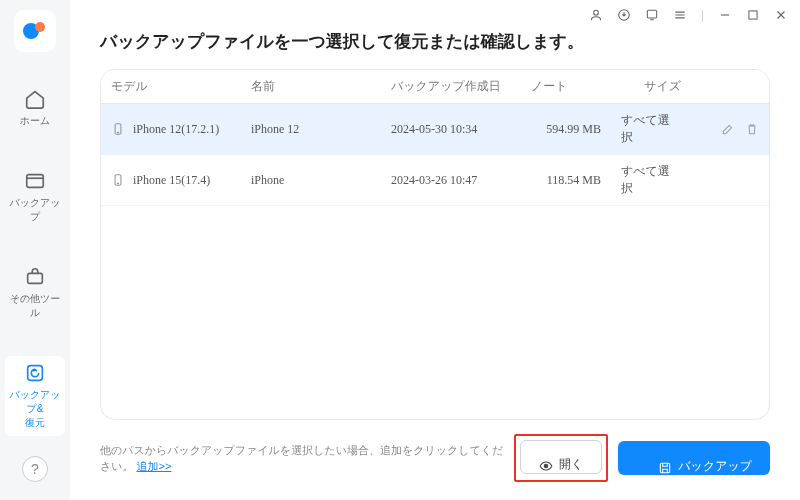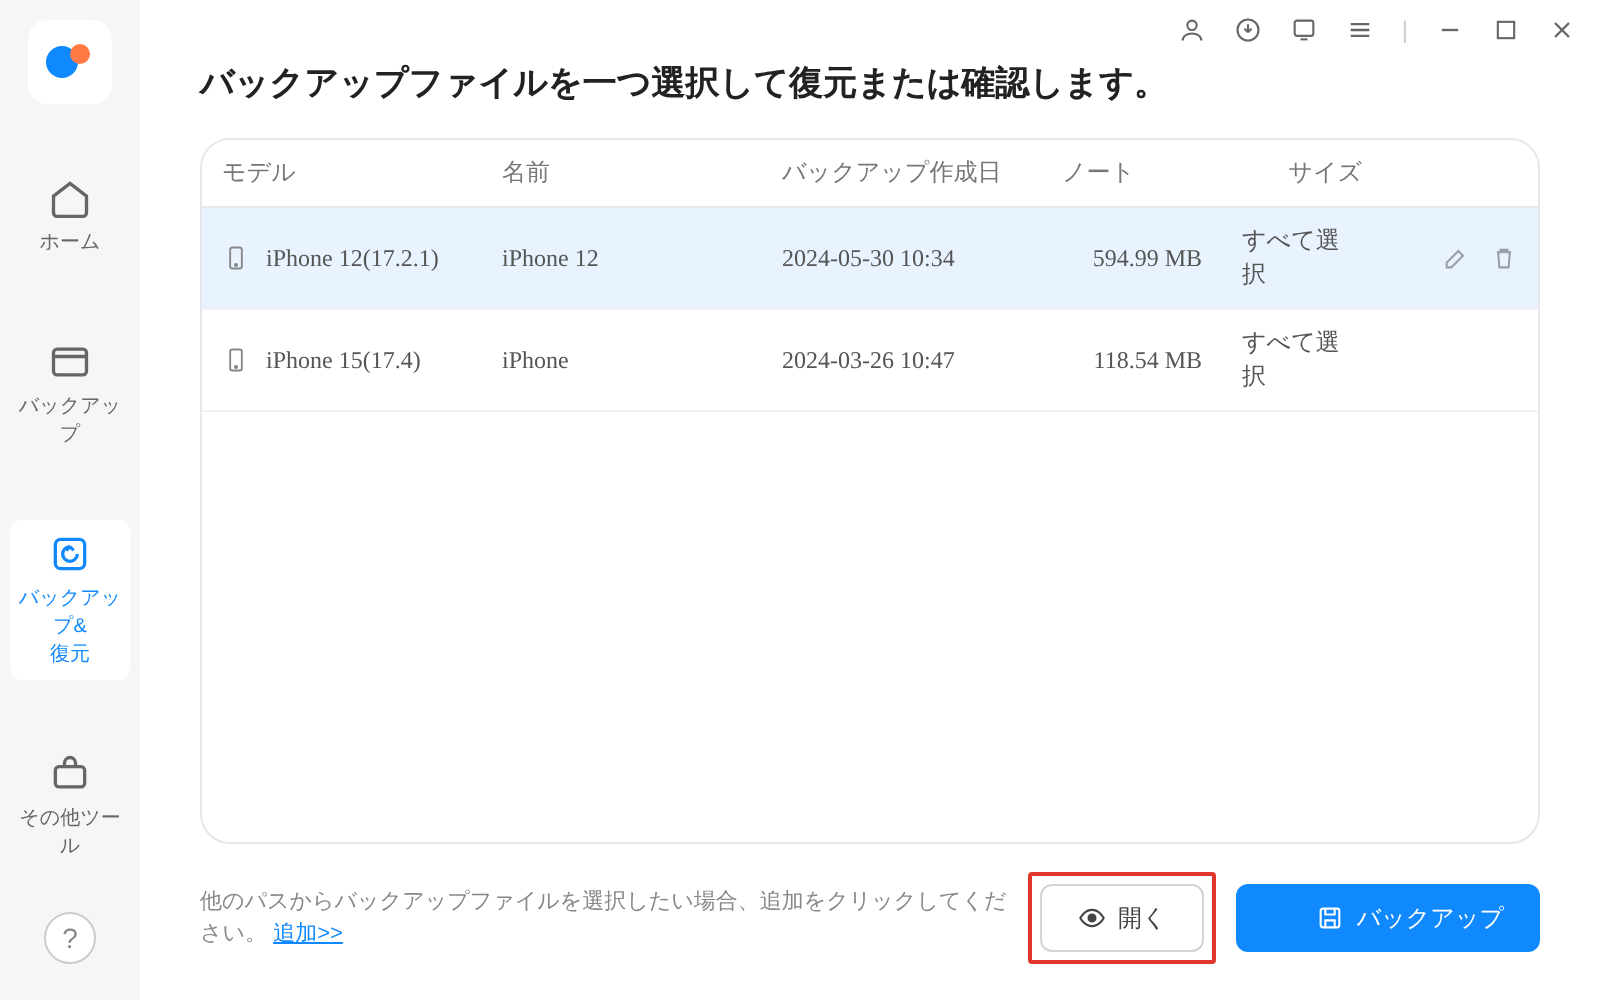--- a/index.html
+++ b/index.html
@@ -24,21 +24,21 @@
 .c-size { width: 90px; justify-content: flex-end; }
 .c-note { width: 80px; }
 .c-act { flex: 1; justify-content: flex-end; gap: 10px; }
 .trow { display: flex; border-bottom: 1px solid #f1f2f4; color: #555; font-size: 12px; }
 .trow.selected { background: #e9f3ff; }
 .device-icon { margin-right: 8px; color: #888; }
 .row-action { color: #9aa0a6; cursor: pointer; }
 .footer { display: flex; align-items: center; padding: 14px 30px 18px 30px; gap: 10px; }
 .hint { flex: 1; color: #888; font-size: 11px; line-height: 1.5; }
 .hint a { color: #1089ff; text-decoration: underline; cursor: pointer; }
-.btn { height: 34px; padding: 0 18px; border-radius: 6px; display: inline-flex; align-items: center; gap: 6px; font-size: 12px; cursor: pointer; }
+.btn { height: 34px; padding: 0 18px; border-radius: 6px; display: inline-flex; align-items: flex-end; gap: 6px; font-size: 12px; cursor: pointer; }
 .btn-open { border: 1px solid #d0d3d8; background: #fff; color: #444; }
 .btn-open-wrap { border: 2px solid #e0362c; padding: 4px; border-radius: 2px; }
 .btn-backup { border: none; background: #1089ff; color: #fff; padding-left: 40px; }
 .icon-sm { width: 14px; height: 14px; }
 </style>
 </head>
 <body>
 
 <div class="app">
   <div class="sidebar">
@@ -57,36 +57,36 @@
     </div>
 
     <div class="nav-item">
       <svg viewBox="0 0 24 24" fill="none" stroke="currentColor" stroke-width="1.8">
           <rect x="3" y="5" width="18" height="14" rx="2"></rect>
           <path d="M3 9h18"></path>
         </svg>
       <span>バックアップ</span>
     </div>
 
+    <div class="nav-item">
+      <svg viewBox="0 0 24 24" fill="none" stroke="currentColor" stroke-width="1.8">
+          <rect x="4" y="8" width="16" height="11" rx="2"></rect>
+          <path d="M9 8V6a3 3 0 016 0v2"></path>
+        </svg>
+      <span>その他ツール</span>
+    </div>
+
     <div class="nav-item active">
       <svg viewBox="0 0 24 24" fill="none" stroke="currentColor" stroke-width="1.8">
           <rect x="4" y="4" width="16" height="16" rx="3"></rect>
           <path d="M12 8a4 4 0 104 4"></path>
           <path d="M12 8l-2 2M12 8l2 2"></path>
         </svg>
       <span style="white-space:pre-line">バックアップ&amp;
 復元</span>
-    </div>
-
-    <div class="nav-item">
-      <svg viewBox="0 0 24 24" fill="none" stroke="currentColor" stroke-width="1.8">
-          <rect x="4" y="8" width="16" height="11" rx="2"></rect>
-          <path d="M9 8V6a3 3 0 016 0v2"></path>
-        </svg>
-      <span>その他ツール</span>
     </div>
 
     <div class="help-btn">?</div>
   </div>
 
   <div class="main">
     <div class="title-bar">
       <svg class="icon-sm" viewBox="0 0 24 24" fill="none" stroke="currentColor" stroke-width="1.8">
           <circle cx="12" cy="8" r="4"></circle>
           <path d="M4 21c0-4 4-6 8-6s8 2 8 6"></path>

